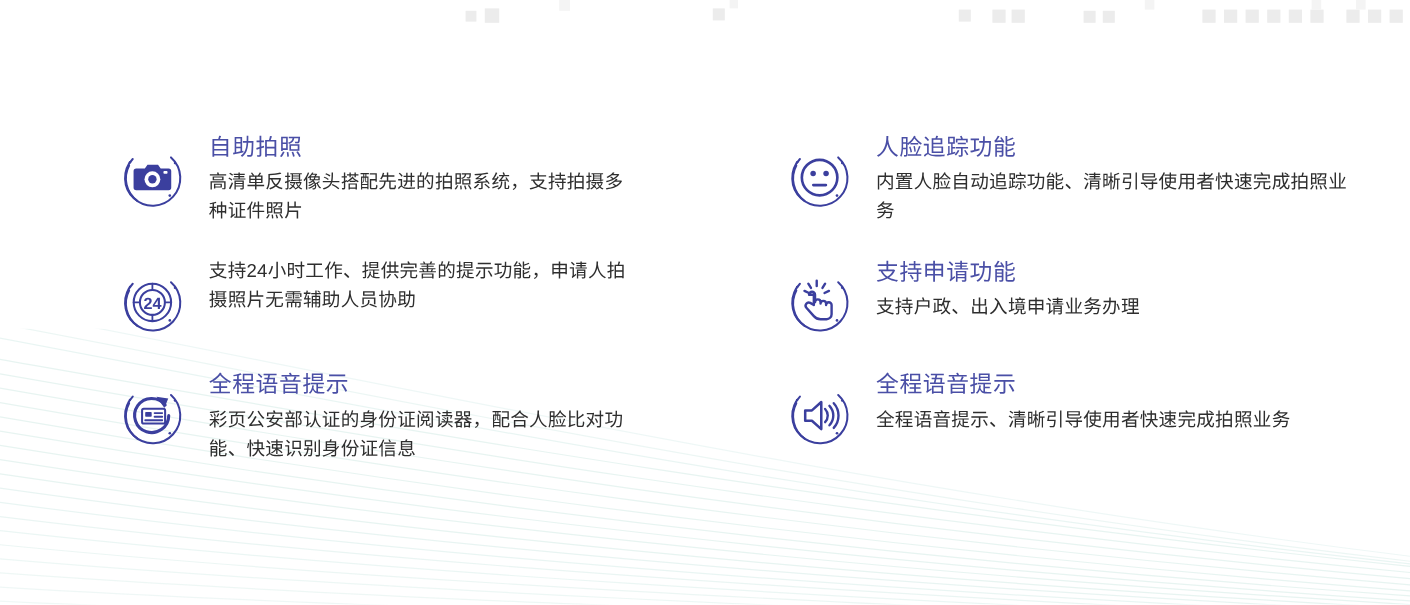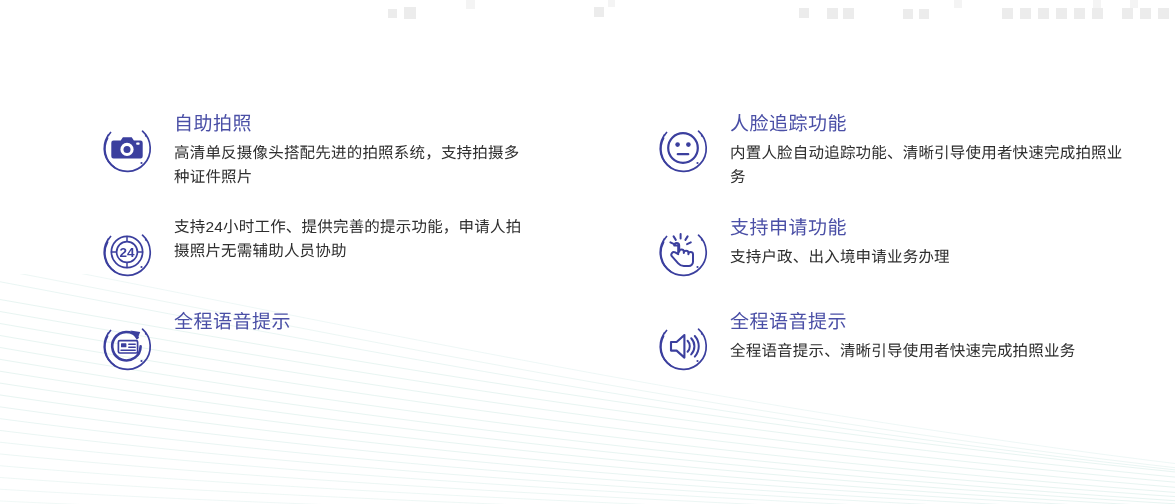--- a/index.html
+++ b/index.html
@@ -238,20 +238,21 @@
           <rect x="25.0" y="28.3" width="5.4" height="4.0" rx="0.6" fill="#3b3f9e"></rect>
           <g stroke="#3b3f9e" stroke-width="1.5" stroke-linecap="round">
             <line x1="32.8" y1="29.2" x2="39.2" y2="29.2"></line>
             <line x1="32.8" y1="32.3" x2="39.2" y2="32.3"></line>
             <line x1="25.0" y1="35.2" x2="39.2" y2="35.2"></line>
           </g>
         </svg>
       </div>
       <div class="feature-text">
         <div class="feature-title">全程语音提示</div>
+        <div class="feature-desc">彩页公安部认证的身份证阅读器，配合人脸比对功能、快速识别身份证信息</div>
       </div>
     </div>
 
   </div>
 
   <div id="column-right" class="feature-column">
 
     <div class="feature-item">
       <div class="feature-icon">
         <svg viewBox="0 0 62 62">

